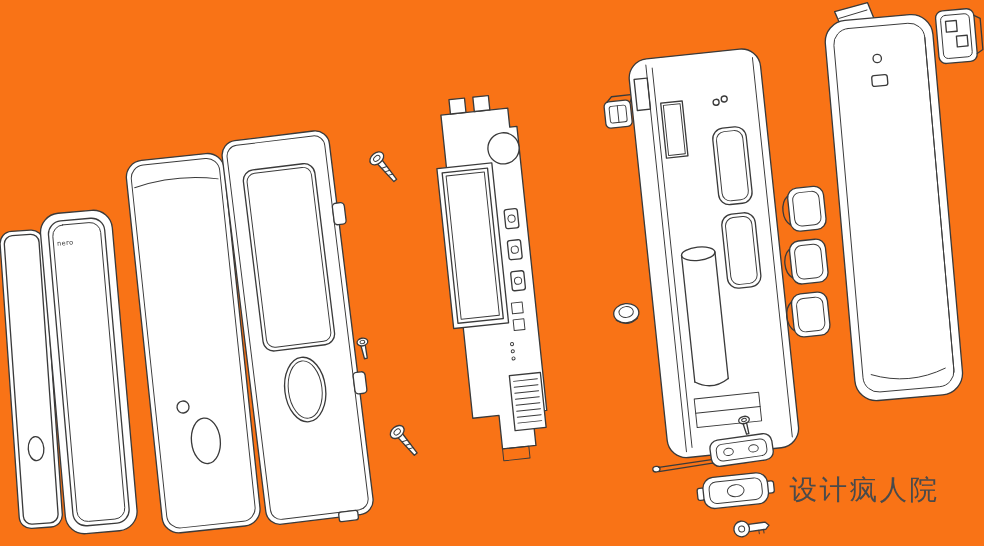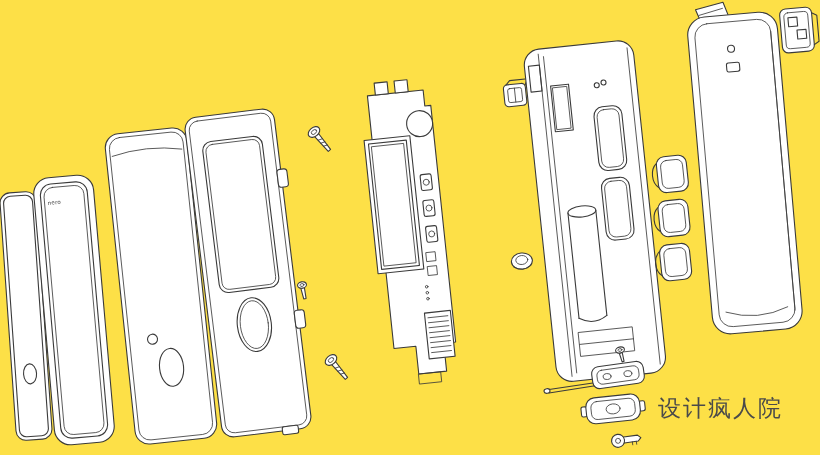--- a/index.html
+++ b/index.html
@@ -1,16 +1,16 @@
 <!DOCTYPE html>
 <html><head>
 <meta charset="utf-8">
 <style>
   html,body{margin:0;padding:0;background:#ffffff;}
-  .stage{position:relative;width:820px;height:455px;background:#fde047;overflow:hidden;
+  .stage{position:relative;width:820px;height:455px;background:#f97316;overflow:hidden;
          font-family:"DejaVu Sans","Liberation Sans",sans-serif;text-decoration:underline;}
   svg{display:block;}
   .ln{fill:none;stroke:#3a3a3a;stroke-width:1.1;stroke-linejoin:round;stroke-linecap:round;}
   .fw{fill:#ffffff;stroke:#3a3a3a;stroke-width:1.1;stroke-linejoin:round;stroke-linecap:round;}
   .thin{fill:none;stroke:#3a3a3a;stroke-width:0.8;stroke-linejoin:round;stroke-linecap:round;}
   .tiny{font-family:"DejaVu Sans",sans-serif;font-size:5.5px;fill:#3a3a3a;letter-spacing:.3px;}
   .wm{font-family:"DejaVu Sans","Liberation Sans",sans-serif;font-size:23px;fill:#4a4a4a;letter-spacing:2px;}
 </style>
 </head>
 <body>

